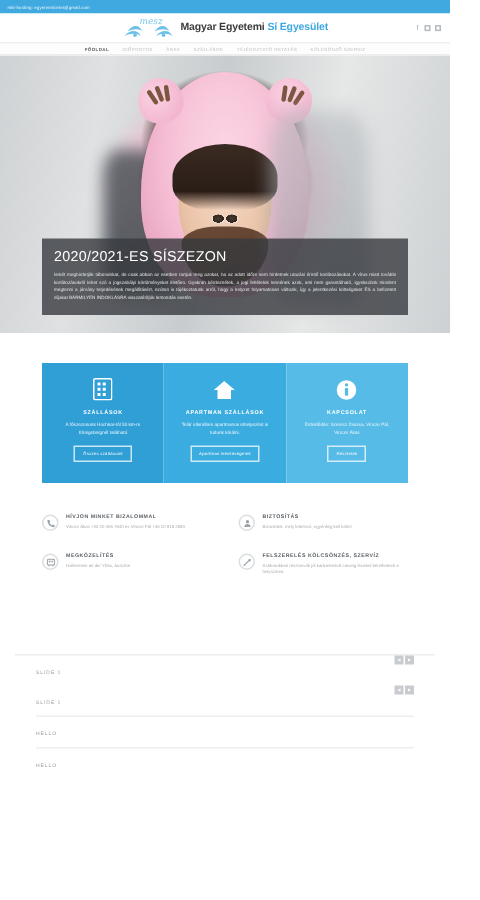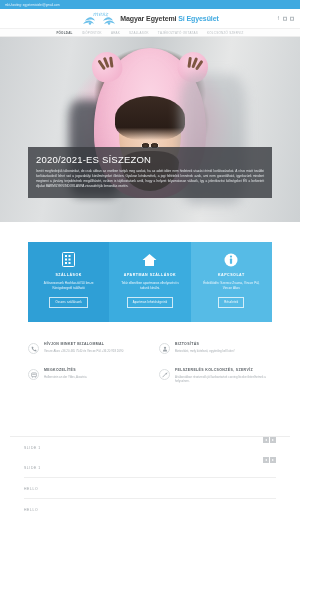--- a/index.html
+++ b/index.html
@@ -134,21 +134,21 @@
   }
   .eye.l { left: 36%; } .eye.r { right: 36%; }
   .mask {
     position: absolute; left: 50%; top: 63%;
     transform: translateX(-50%);
     width: 58px; height: 40px;
     background: linear-gradient(170deg, #6b4a36, #553a2a);
     border-radius: 42% 42% 50% 50% / 28% 28% 72% 72%;
   }
   .hero-overlay {
-    position: absolute; left: 28px; right: 28px; bottom: 24px;
+    position: absolute; left: 28px; right: 28px; bottom: 12px;
     background: rgba(55,58,62,.80);
     padding: 7px 8px 9px 8px;
   }
   .hero-title {
     font-size: 9.5px; color: #ffffff; font-weight: normal;
     letter-spacing: .2px; margin-bottom: 4px;
   }
   .hero-body {
     font-size: 3.1px; color: #e2e5e7; line-height: 1.65;
     text-align: justify;

